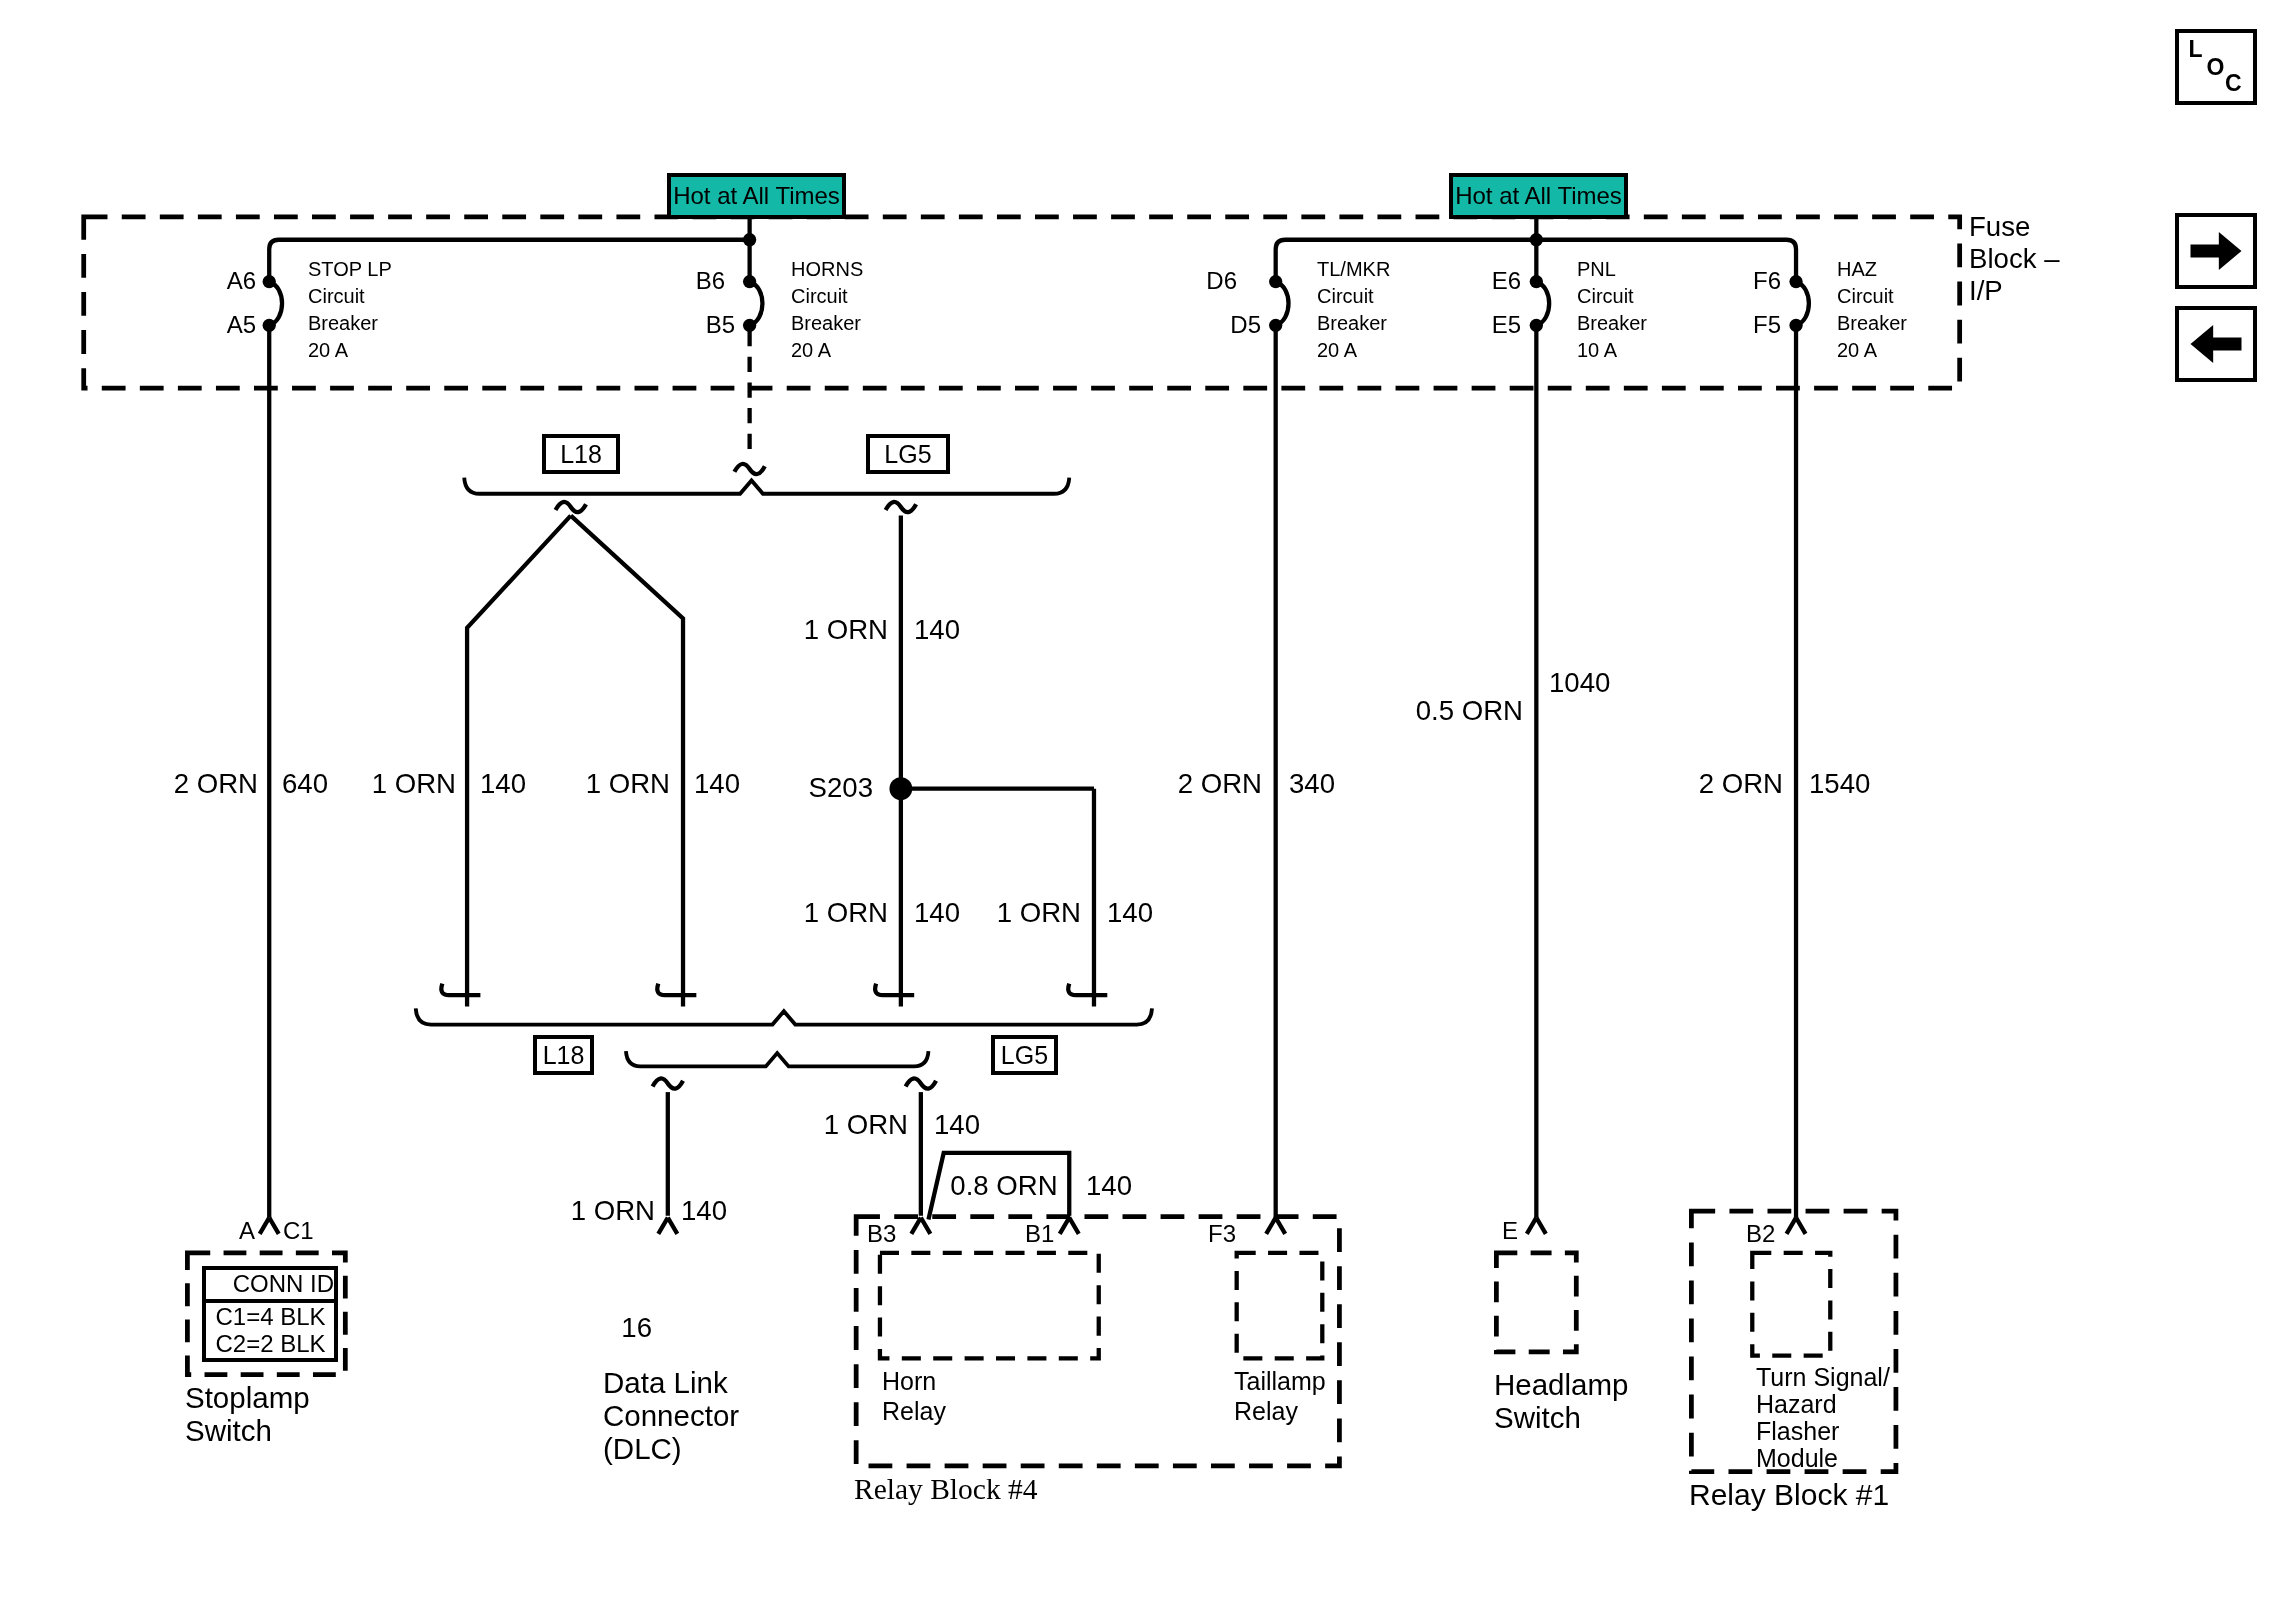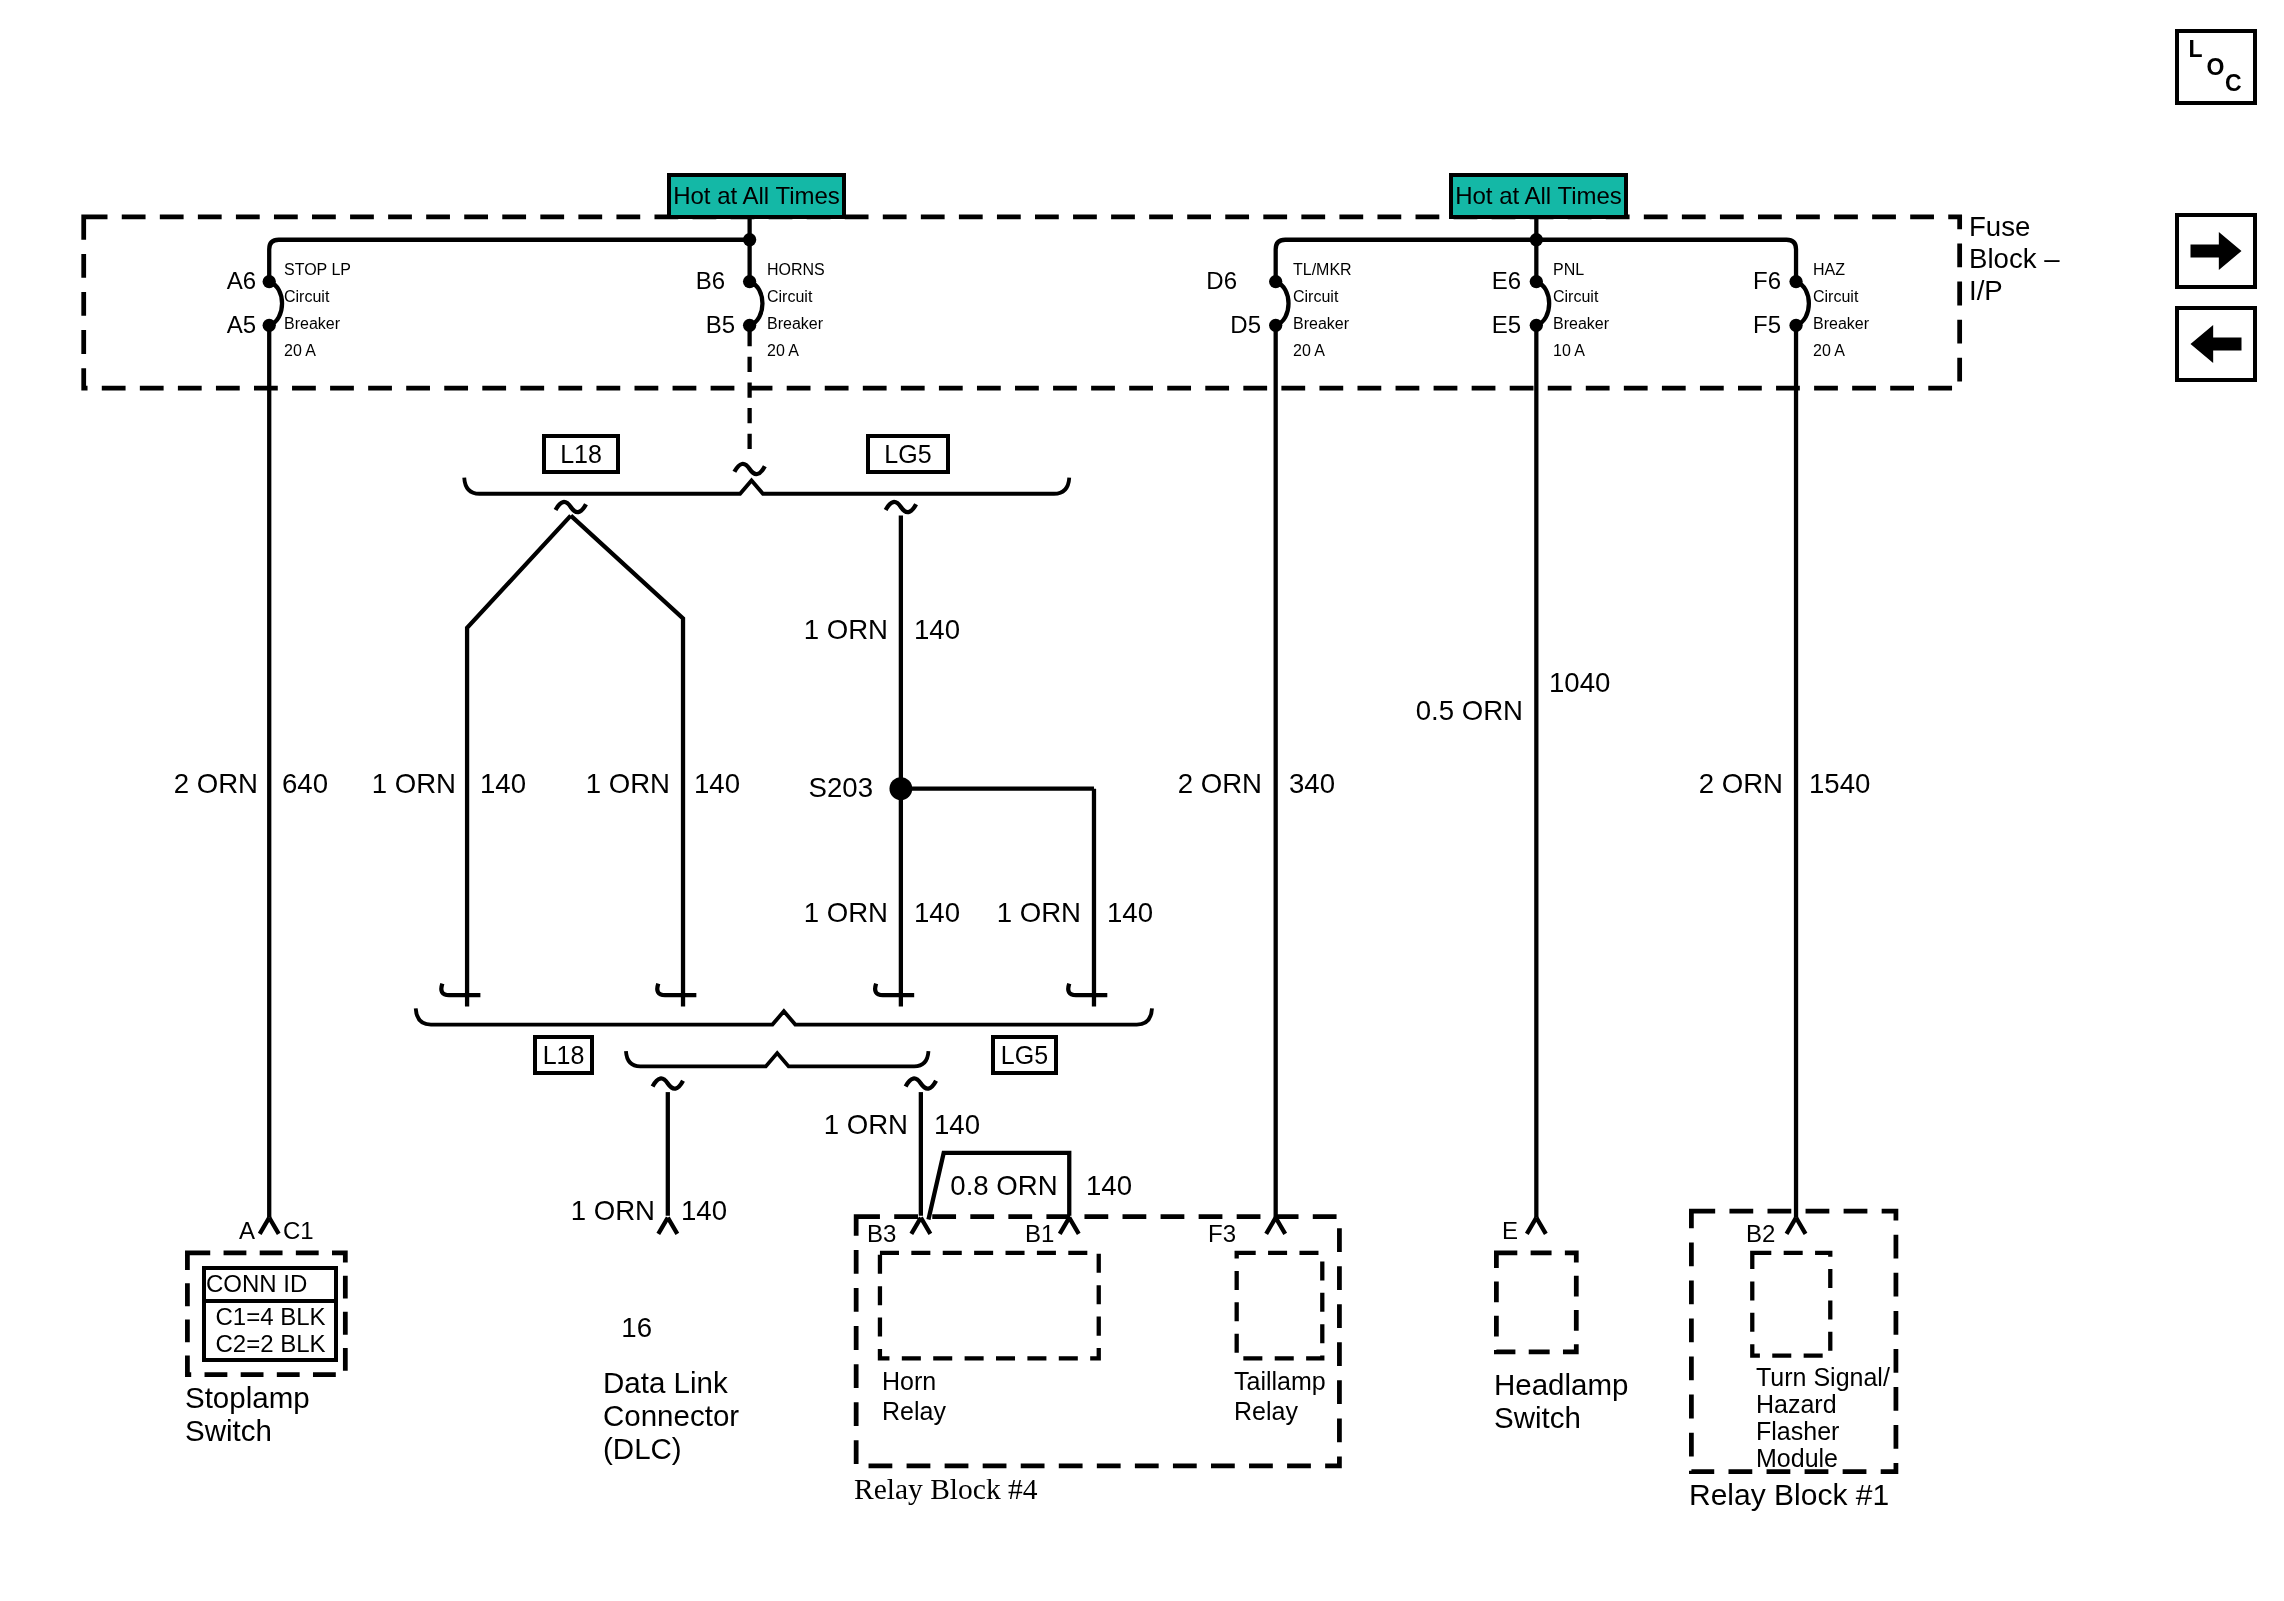--- a/index.html
+++ b/index.html
@@ -2,31 +2,31 @@
 <html style="font-size:15px"><head>
 <meta charset="utf-8">
 <style>
   html,body{margin:0;padding:0;background:#fff;}
   .page{position:relative;width:2285px;height:1602px;background:#fff;overflow:hidden;
         font-family:"Liberation Sans", sans-serif;color:#000;}
   .art{position:absolute;left:0;top:0;}
   .lbl{position:absolute;white-space:nowrap;}
   .pin{font-size:24px;height:28.5px;line-height:28.5px;}
   .ra{text-align:right;}
-  .brk{font-size:16px;line-height:27px;}
+  .brk{font-size:20px;line-height:27px;margin-left:24px;}
   .hot{position:absolute;width:171px;height:38px;border:4.8px solid #000;background:#14b8a6;
        text-align:center;line-height:38px;font-size:24px;}
   .tag{position:absolute;border:4.8px solid #000;background:#fff;text-align:center;
        font-size:25px;line-height:32px;height:32px;}
   .wl{font-size:27.6px;height:30px;line-height:30px;}
   .big{font-size:29.5px;line-height:33px;}
   .med{font-size:25px;line-height:29.5px;}
   .fuse-title{font-size:27.6px;line-height:32px;}
   .conn{position:absolute;left:202px;top:1266px;width:128px;border:4.8px solid #000;background:#fff;}
-  .conn .hdr{border-bottom:4.8px solid #000;text-align:left;font-size:24px;line-height:28.5px;height:28.5px;}
+  .conn .hdr{border-bottom:4.8px solid #000;text-align:right;font-size:24px;line-height:28.5px;height:28.5px;}
   .conn .row{font-size:24px;line-height:27.6px;padding-left:9.5px;}
   .btn{position:absolute;left:2175px;width:74px;height:68px;border:4.8px solid #000;background:#fff;}
   .loc span{position:absolute;font-size:23px;font-weight:bold;}
 </style>
 </head>
 <body>
 
 <div class="page">
 
   <svg class="art" width="2285" height="1602" viewBox="0 0 2402 1684">

